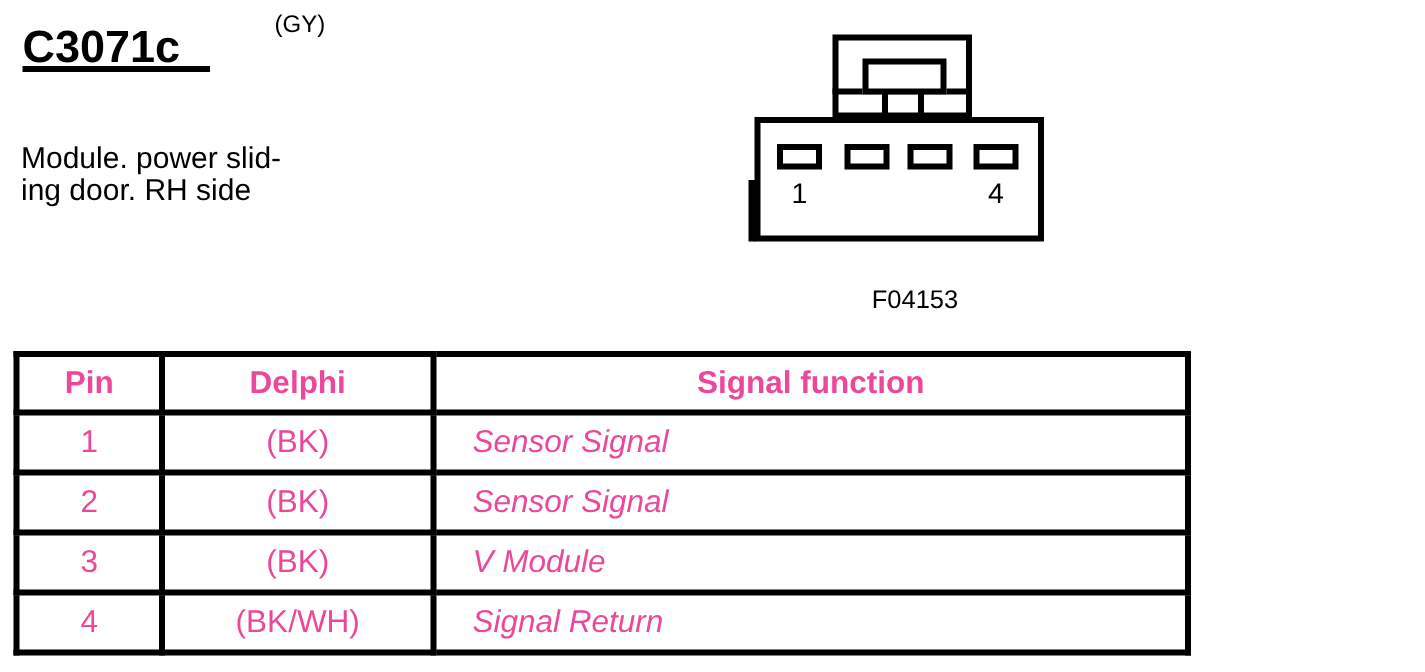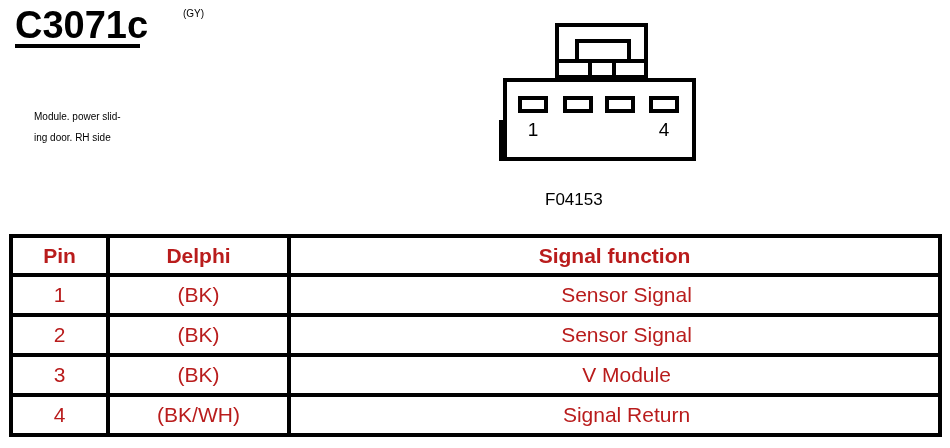--- a/index.html
+++ b/index.html
@@ -8,38 +8,38 @@
     position: relative;
     width: 950px;
     height: 448px;
     background: #ffffff;
     color: #000000;
     font-family: "Liberation Sans", "DejaVu Sans", sans-serif;
     overflow: hidden;
   }
   
   .hdr-id {
-    position: absolute; left: 15px; top: 4px;
-    font-size: 38px; font-weight: bold; letter-spacing: 0px;
+    position: absolute; left: 15px; top: 15px;
+    font-size: 30px; font-weight: bold; letter-spacing: 0px;
   }
   .hdr-underline {
     position: absolute; left: 15px; top: 44px;
     width: 125px; height: 4px; background: #000000;
   }
   .hdr-color {
     position: absolute; left: 183px; top: 8px;
-    font-size: 10px;
+    font-size: 16px;
   }
   .hdr-vendor {
     position: absolute; left: 15px; top: 58px;
     font-size: 26px; font-weight: bold;
   }
   .hdr-desc {
-    position: absolute; left: 14px; top: 106px;
-    font-size: 10px; line-height: 21px; white-space: pre-line; margin-left: 20px;
+    position: absolute; left: 14px; top: 96px;
+    font-size: 20px; line-height: 21px; white-space: pre-line;
   }
   
   .shape { position: absolute; border: 4px solid #000000; background: #ffffff; }
   .bar   { position: absolute; background: #000000; }
   .c-top-outer { left: 555px; top: 23px; width: 93px; height: 56px; }
   .c-crossbar  { left: 555px; top: 59px; width: 93px; height: 4px; }
   .c-top-inner { left: 575px; top: 39px; width: 56px; height: 24px; }
   .c-div-l     { left: 588px; top: 62px; width: 4px;  height: 17px; }
   .c-div-r     { left: 612px; top: 62px; width: 4px;  height: 17px; }
   .c-body      { left: 503px; top: 78px; width: 193px; height: 83px; }
@@ -50,41 +50,41 @@
   .c-slot-3 { left: 605px; }
   .c-slot-4 { left: 649px; }
   .pin-label {
     position: absolute; top: 119px; width: 30px;
     font-size: 19px; text-align: center;
   }
   .pin-label-1 { left: 518px; }
   .pin-label-4 { left: 649px; }
   .fig-caption {
     position: absolute; left: 545px; top: 190px; width: 130px;
-    font-size: 17px; 
+    font-size: 17px; text-align: center;
   }
   
   table.pinout {
     position: absolute; left: 9px; top: 234px;
-    width: 933px;
+    width: 785px;
     border-collapse: collapse;
     font-size: 21px;
-    color: #b91c1c;
+    color: #ec4899;
   }
   table.pinout th, table.pinout td {
     border: 4px solid #000000;
     vertical-align: middle;
     background: #ffffff;
   }
   table.pinout th { height: 39px; font-weight: bold; text-align: center; }
   table.pinout td { height: 40px; }
   .col-pin      { width: 97px; }
   .col-circuit  { width: 181px; }
   td.cell-pin, td.cell-circuit { text-align: center; }
-  td.cell-function { text-align: center; padding-left: 24px; }
+  td.cell-function { text-align: left; padding-left: 24px; font-style: italic; }
 </style>
 </head>
 <body>
 
 <div class="page">
 
   <div class="hdr-id">C3071c</div>
   <div class="hdr-underline"></div>
   <div class="hdr-color">(GY)</div>
   <div class="hdr-desc">Module. power slid-

